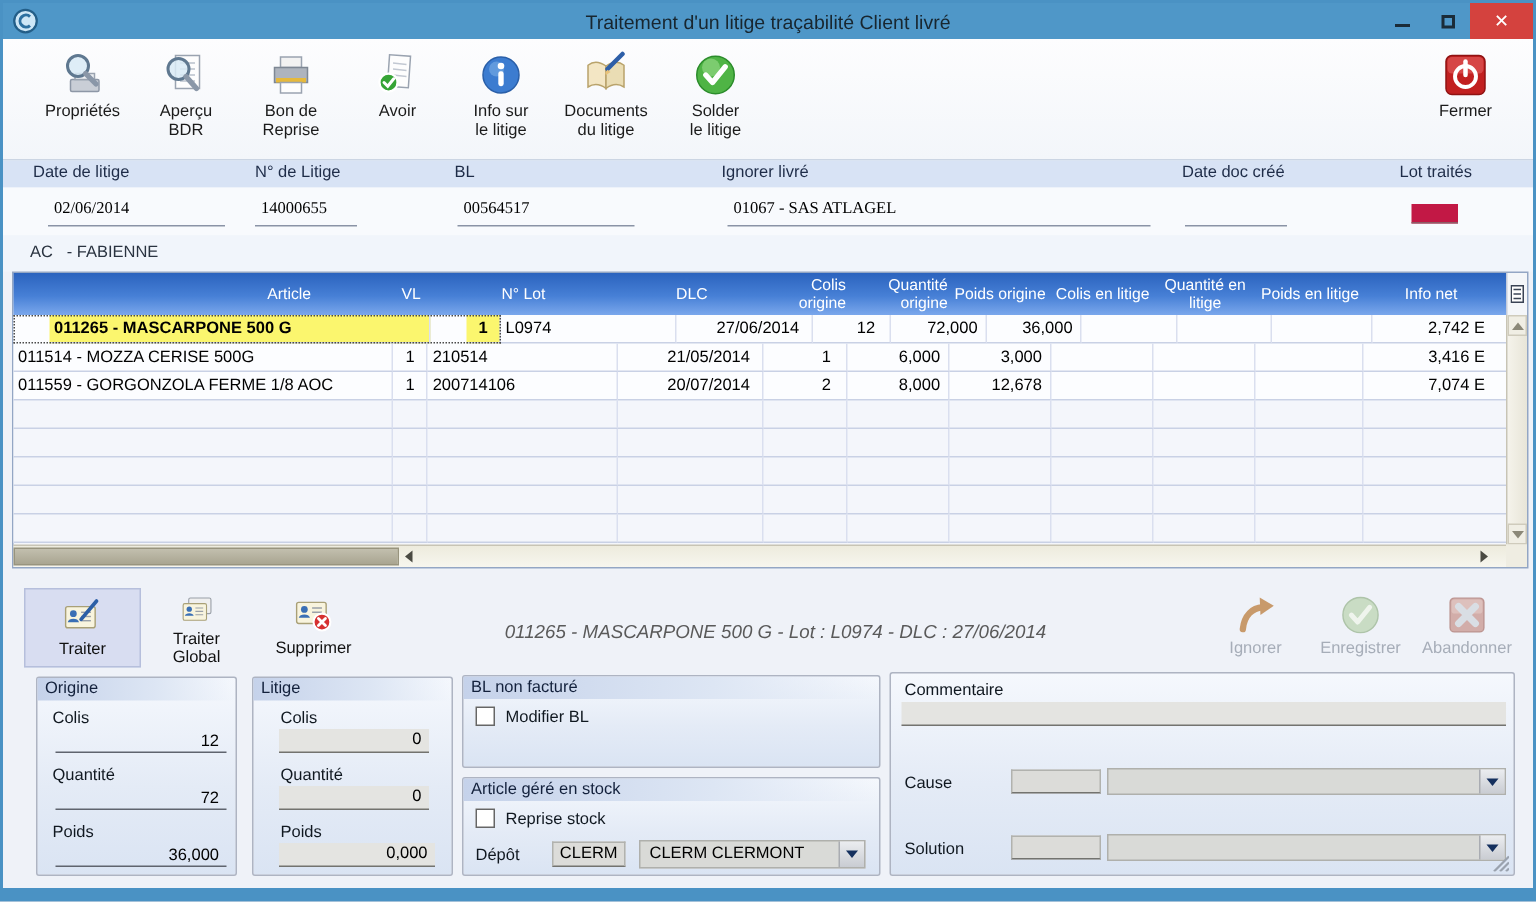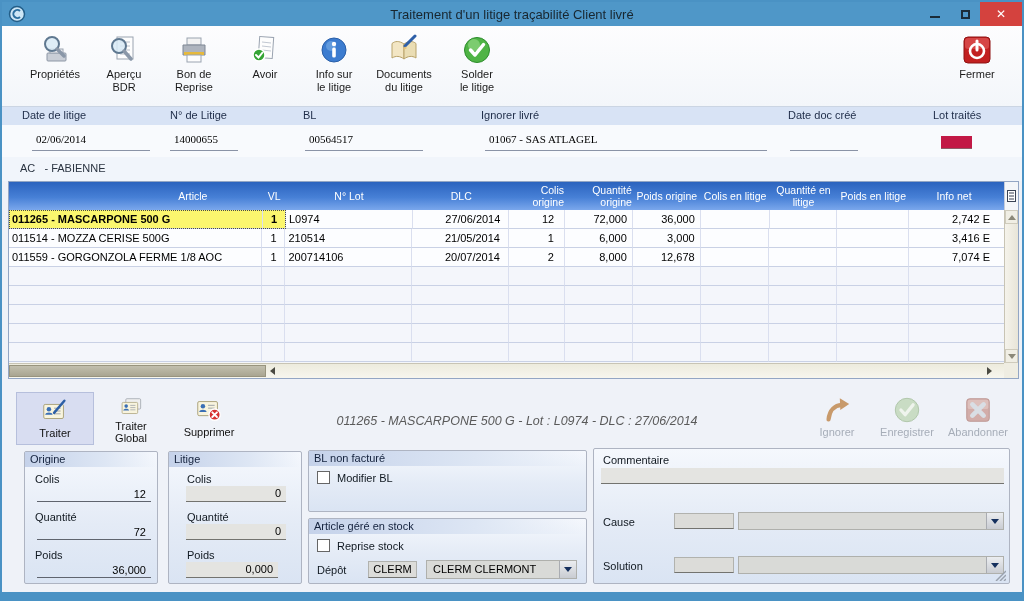--- a/index.html
+++ b/index.html
@@ -51,21 +51,21 @@
   .trow{display:flex;height:19px;background:#FCFDFF;}
   .trow.empty{background:#F4F6FB;}
   .td{border-right:1px solid #DADFEF;border-bottom:1px solid #C9D1E5;font-size:11px;
       line-height:18px;color:#000;white-space:nowrap;overflow:hidden;padding:0 3px;}
   .cArticle{width:254px;} .cVl{width:23px;text-align:center;} .cLot{width:127px;}
   .cDlc{width:97px;text-align:right;padding-right:8px;} .cCo{width:56px;text-align:right;padding-right:10px;}
   .cQo{width:68px;text-align:right;padding-right:5px;} .cPo{width:68px;text-align:right;padding-right:5px;}
   .cCl{width:69px;} .cQl{width:68px;} .cPl{width:72px;}
   .cPx{width:95px;text-align:right;padding-right:14px;border-right:none;}
   .sel-wrap{display:flex;outline:1px dotted #4a4a4a;outline-offset:-1px;}
-  .selcell{background:#FBF66E;font-weight:bold;}
+  .selcell{background:#FBF66E;font-weight:bold;margin-left:24px;}
   .thArticle{padding-left:115px;}
 
   
   .vscroll{position:absolute;top:28px;right:0;bottom:15px;width:14px;
            background:linear-gradient(90deg,#F5F3EB,#E8E5D8);border-left:1px solid #C8C4B4;}
   .sbtn{position:absolute;left:0;right:0;height:14px;background:#F0EEE4;border:1px solid #CFCBBC;
         display:flex;align-items:center;justify-content:center;}
   .tri-up{width:0;height:0;border-left:4px solid transparent;border-right:4px solid transparent;border-bottom:5px solid #8B8878;}
   .tri-dn{width:0;height:0;border-left:4px solid transparent;border-right:4px solid transparent;border-top:5px solid #8B8878;}
   .tri-lf{width:0;height:0;border-top:4px solid transparent;border-bottom:4px solid transparent;border-right:5px solid #4a4a42;}
@@ -467,21 +467,21 @@
       <div class="uval" style="left:12px;top:110px;width:114px;">36,000</div>
     </div>
 
     <div class="gbox" style="left:166px;top:3px;width:134px;height:133px;">
       <div class="gbox-h">Litige</div>
       <span class="plabel" style="left:18px;top:21px;">Colis</span>
       <div class="gval" style="left:17px;top:34px;width:100px;">0</div>
       <span class="plabel" style="left:18px;top:59px;">Quantité</span>
       <div class="gval" style="left:17px;top:72px;width:100px;">0</div>
       <span class="plabel" style="left:18px;top:97px;">Poids</span>
-      <div class="gval" style="left:17px;top:110px;width:92px;">0,000</div>
+      <div class="gval" style="left:17px;top:110px;width:104px;">0,000</div>
     </div>
 
     <div class="gbox" style="left:306px;top:2px;width:279px;height:62px;">
       <div class="gbox-h">BL non  facturé</div>
       <span class="cb" style="left:8px;top:20px;"></span>
       <span class="plabel" style="left:28px;top:21px;">Modifier BL</span>
     </div>
 
     <div class="gbox" style="left:306px;top:70px;width:279px;height:66px;">
       <div class="gbox-h">Article géré en stock</div>

